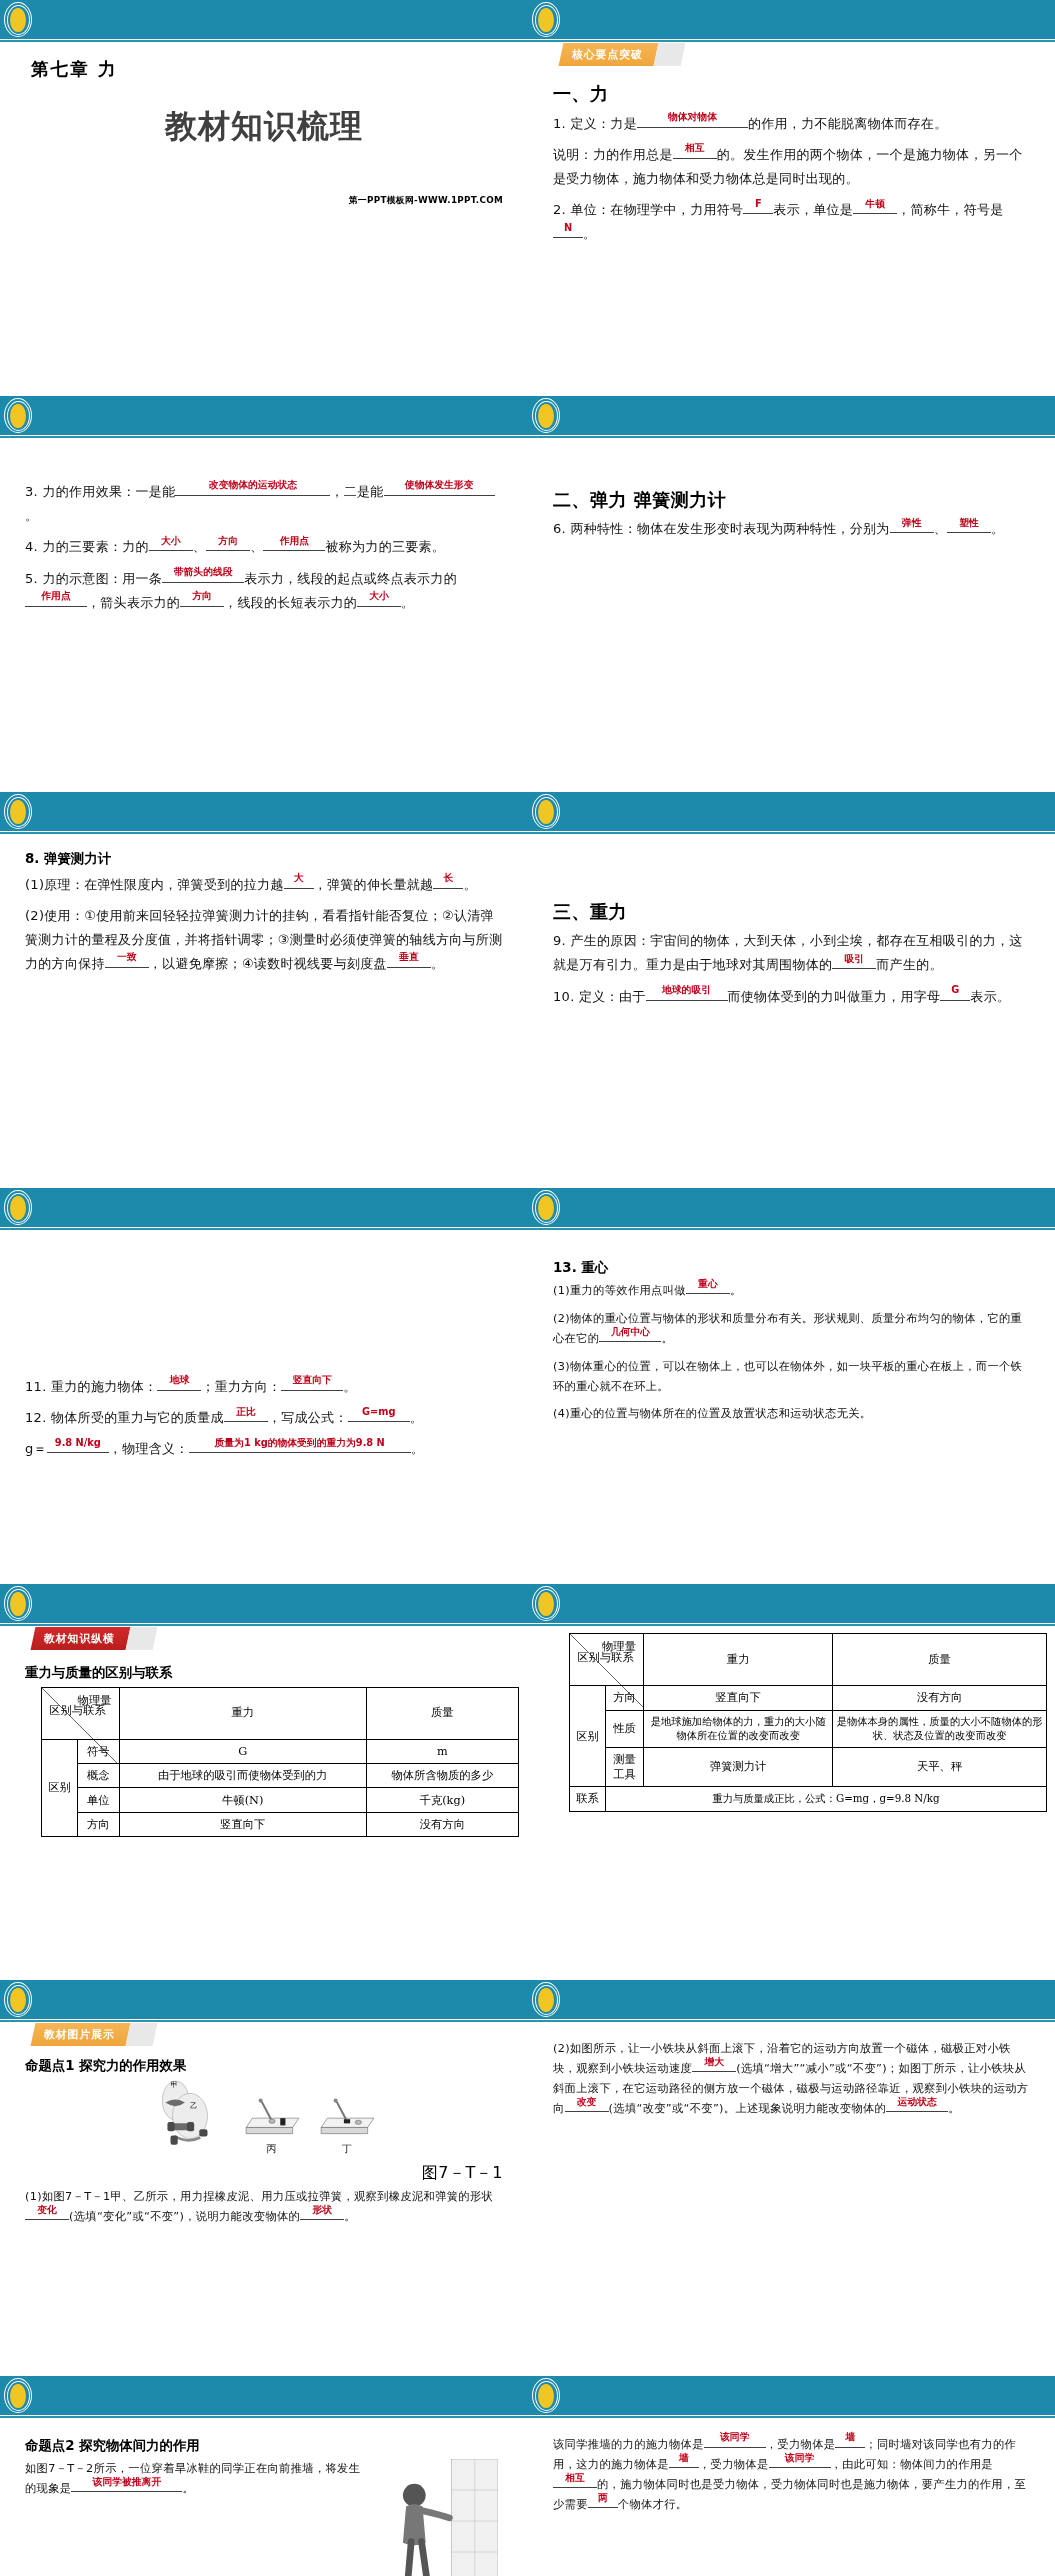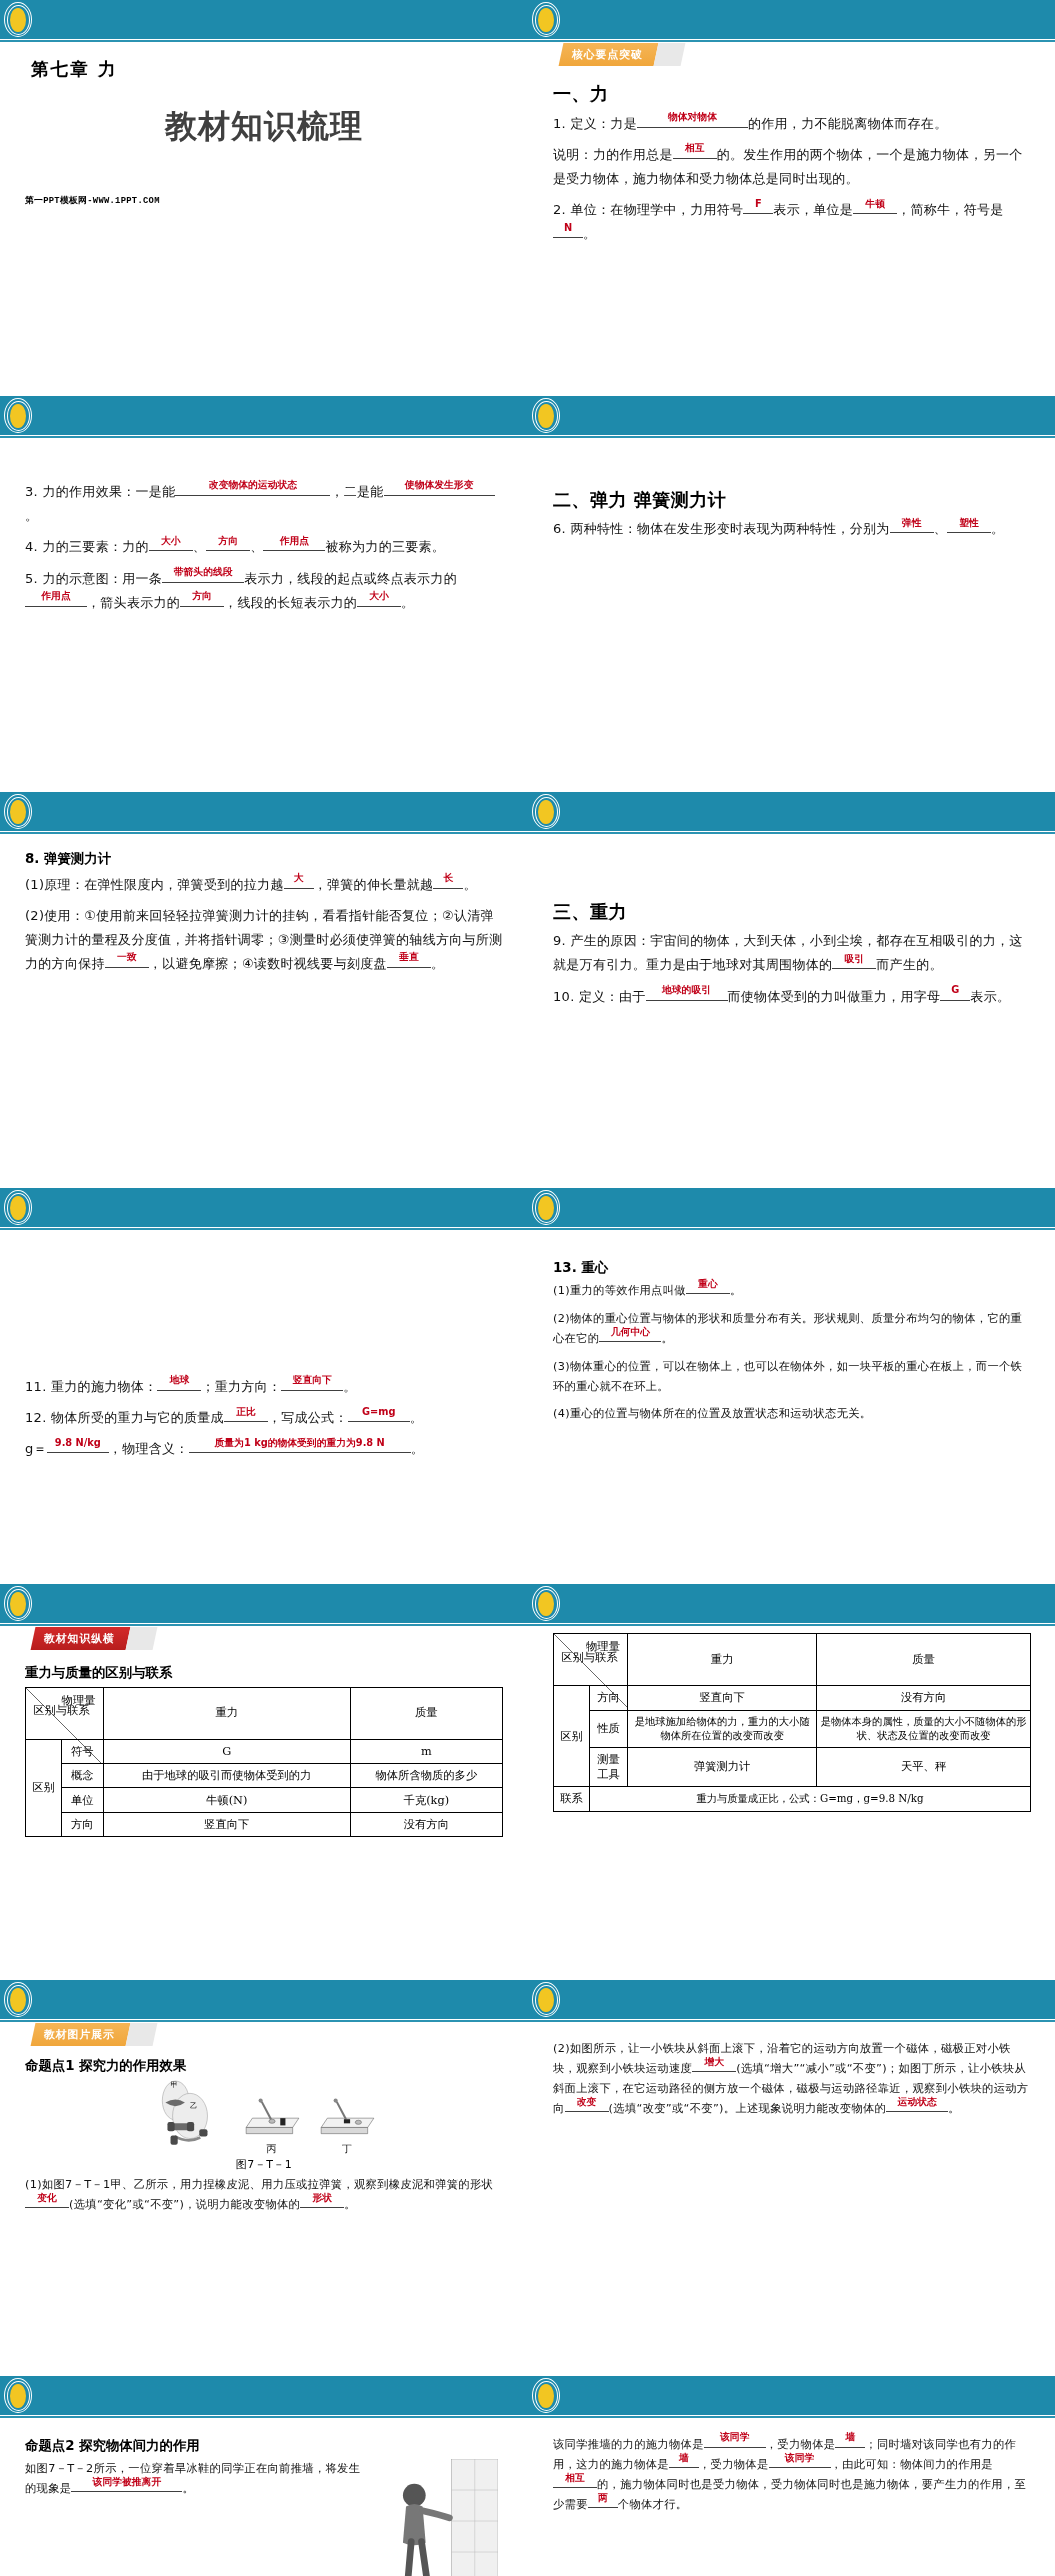--- a/index.html
+++ b/index.html
@@ -75,27 +75,26 @@
   .cover-title {
     text-align: center;
     font-size: 32px;
     font-weight: bold;
     letter-spacing: 1px;
     color: #404040;
     margin-top: 62px;
     font-family: "DejaVu Sans", "Liberation Sans", sans-serif;
   }
   .cover-sub {
-    text-align: left;
+    text-align: right;
     font-size: 8.8px;
     font-weight: bold;
     color: #000;
     margin-top: 46px;
     letter-spacing: 0.3px;
-    font-family: Liberation Mono, monospace;
   }
   .chapter-label {
     position: absolute;
     top: 57px; left: 31px;
     font-size: 17.5px;
     font-weight: bold;
     color: #000;
     letter-spacing: 2.1px;
   }
 
@@ -174,20 +173,21 @@
   .blank.w5 { min-width: 111px; }
   .blank.w6 { min-width: 155px; }
   .blank.w7 { min-width: 222px; }
 
   
   table.kt {
     width: 100%;
     border-collapse: collapse;
     font-size: 11.3px;
     font-family: "DejaVu Serif", "Liberation Serif", serif;
+    margin-left: 16px;
   }
   table.kt td, table.kt th {
     border: 1px solid #000;
     text-align: center;
     vertical-align: middle;
     padding: 4.1px 3.1px;
     font-weight: normal;
     line-height: 1.35;
   }
   .splitcell {
@@ -196,21 +196,21 @@
     padding: 0 !important;
   }
   .splitcell .tl { position: absolute; top: 5.2px; right: 7.2px; }
   .splitcell .bl { position: absolute; bottom: 20px; left: 7.2px; }
   .splitcell .diag {
     position: absolute; inset: 0;
   }
 
   
   .fig-wrap { text-align: center; margin: 4.1px 0 2.1px 0; }
-  .fig-cap { text-align: center; font-size: 11px; margin-top: 1px; letter-spacing: 0.5px; }
+  .fig-cap { text-align: right; font-size: 16px; margin-top: 7px; letter-spacing: 0.5px; }
   .fig-row { display: flex; justify-content: center; align-items: flex-end; gap: 13.4px; }
   .lbl { font-size: 9.8px; text-align: center; margin-top: 2.1px; }
 
   .two-col { display: flex; gap: 9.3px; align-items: flex-start; }
   .two-col .c1 { flex: 1 1 auto; }
   .two-col .c2 { flex: 0 0 129px; }
 </style>
 </head>
 <body>
 

